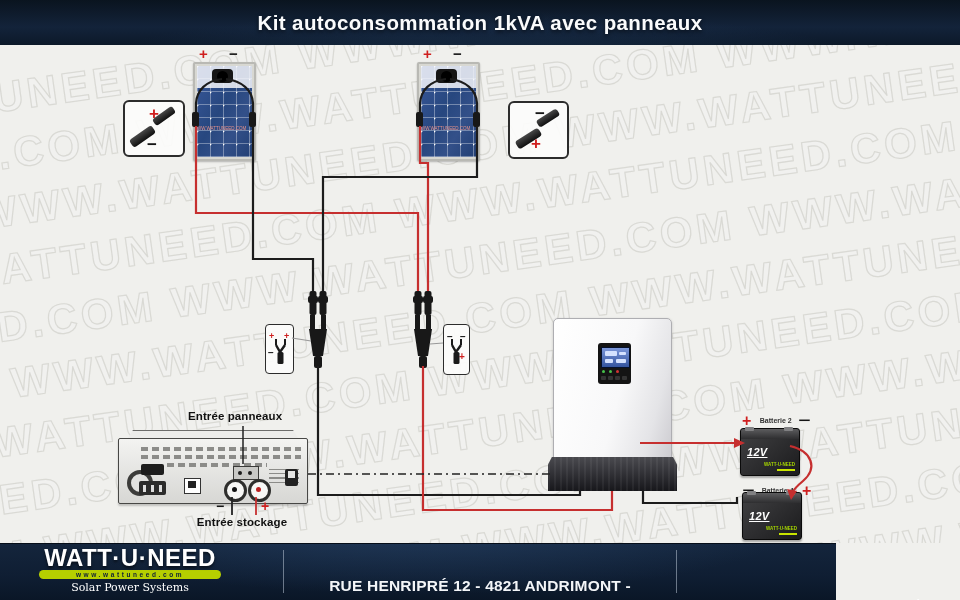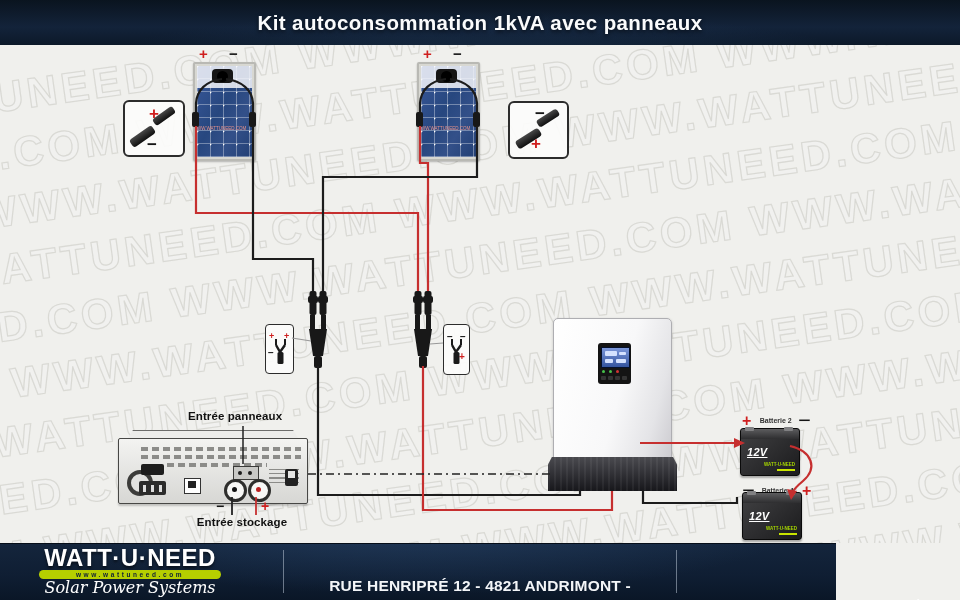--- a/index.html
+++ b/index.html
@@ -84,21 +84,21 @@
 
   
   .ftr{left:0;top:543px;width:836px;height:57px;
        background:radial-gradient(ellipse at 50% -40%,rgba(50,85,130,.45),rgba(0,0,0,0) 65%),
                   linear-gradient(180deg,#14253c 0%,#0f1e33 55%,#0a1626 100%);
        border-top:1px solid #060e19;}
   .brand{font-size:24px;font-weight:800;color:#fff;letter-spacing:.5px;line-height:22px;
          text-shadow:0 2px 3px rgba(0,0,0,.6);}
   .pill{width:182px;height:9px;margin:1px auto 1px;background:#b6cf00;border-radius:5px;
         font-size:6.5px;font-weight:bold;letter-spacing:2.6px;color:#0f2038;line-height:9px;text-align:center;}
-  .tagline{font-family:"DejaVu Serif",serif;font-style:italic;font-size:16px;color:#fefefe;line-height:15px;}
+  .tagline{font-family:"DejaVu Serif",serif;font-size:11px;color:#fefefe;line-height:15px;}
   .vdiv{width:1px;background:rgba(200,212,226,.5);}
   .addr{font-size:15.5px;font-weight:bold;color:#f3f5f8;letter-spacing:.2px;line-height:21.5px;text-align:center;margin-top:24px;}
   .cta1{font-style:italic;font-size:20px;color:#fdfdfd;line-height:22px;}
   .cta-bar{width:172px;height:2px;background:#b6cf00;margin:1px auto 2px;}
   .cta2{font-style:italic;font-weight:bold;font-size:20.5px;color:#fdfdfd;letter-spacing:.4px;line-height:21px;}
 </style>
 </head>
 <body>
 
 <div class="stage">

